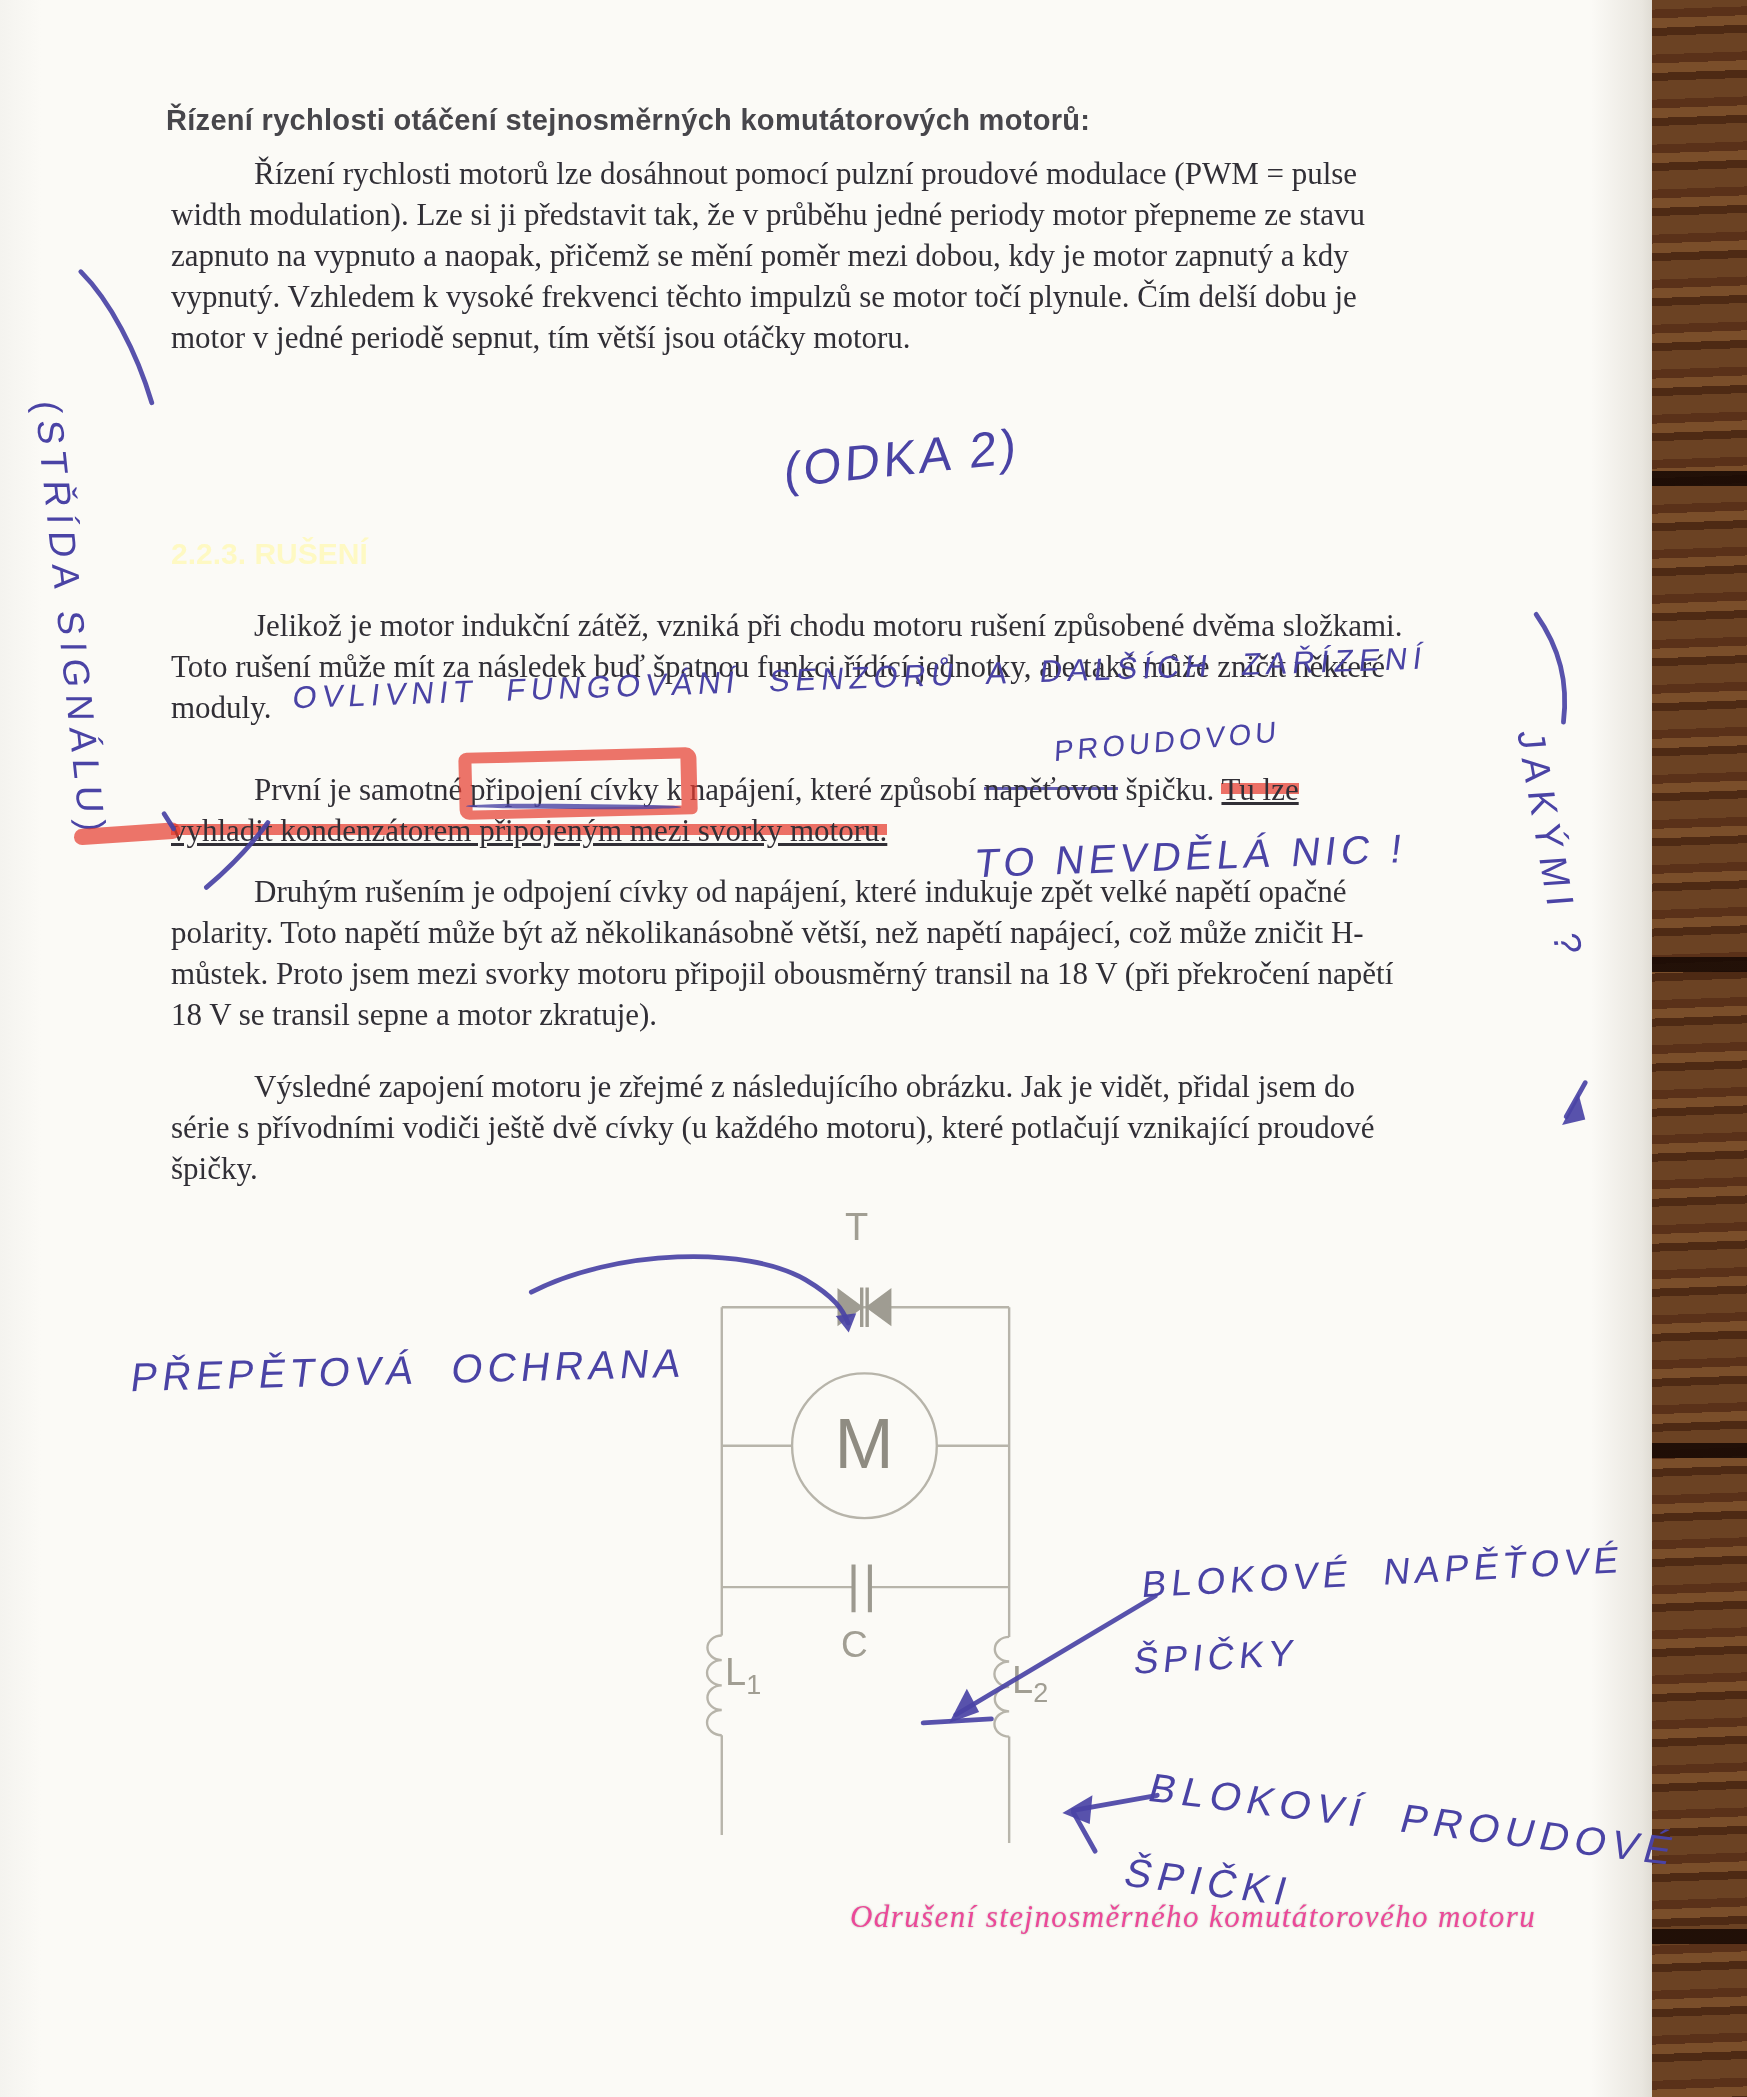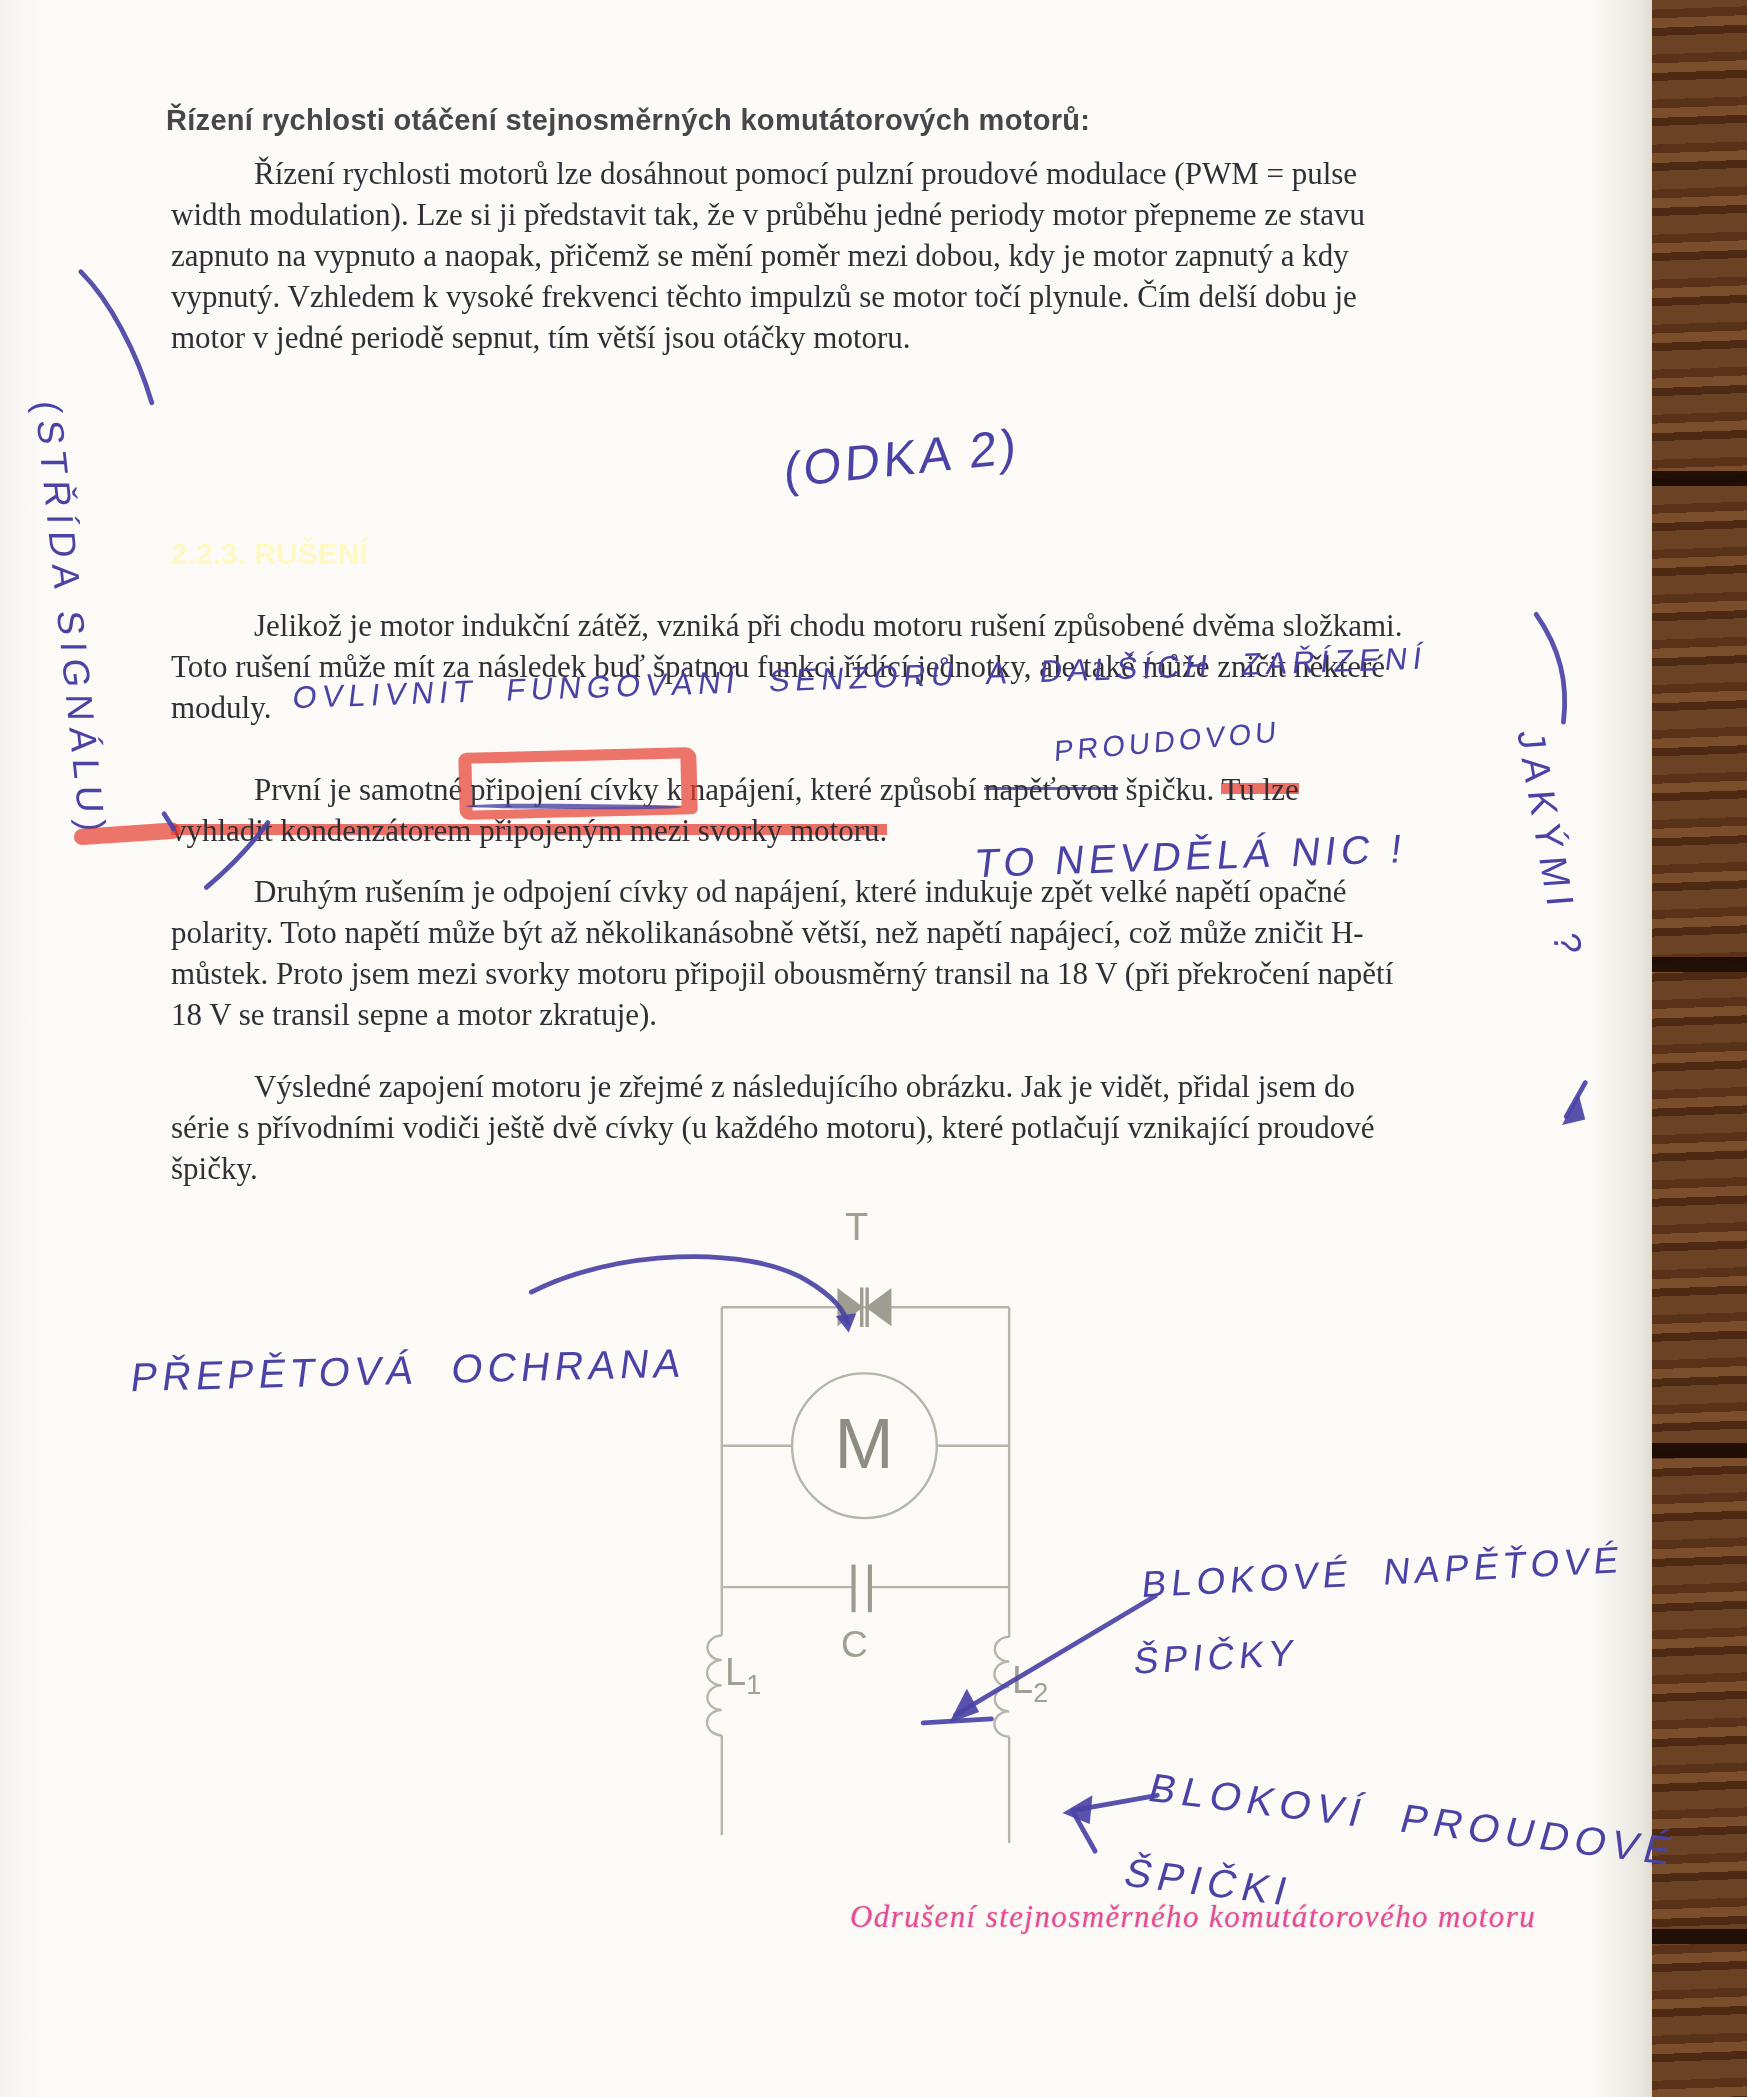--- a/index.html
+++ b/index.html
@@ -31,21 +31,21 @@
   #p5{left:171px;top:871px;}
   #p6{left:171px;top:1066px;}
 
   
   .redbox{position:relative;}
   .redbox::before{content:"";position:absolute;left:-11px;right:-15px;top:-22px;bottom:-9.6px;
     border:11px solid rgba(230,58,45,.70);border-left-width:13.7px;border-right-width:16.4px;border-bottom-width:9px;
     border-radius:8.2px 11px 5.5px 9.6px;transform:rotate(-1.4deg);}
   .redbox::after{content:"";position:absolute;left:-4.1px;right:1.4px;bottom:-2px;height:4.8px;background:#4a43a5;opacity:.8;
     border-radius:60% 30% 70% 40%/100% 60% 90% 50%;transform:rotate(.6deg);}
-  .strike-red{background-image:linear-gradient(to bottom,transparent 31%,rgba(230,58,45,.72) 31%,rgba(230,58,45,.72) 62%,transparent 62%);}
+  .strike-red{background-image:linear-gradient(to bottom,transparent 31%,rgba(230,58,45,.72) 31%,rgba(230,58,45,.72) 62%,transparent 62%);text-decoration:underline;}
   .strike-blue{background-image:linear-gradient(to bottom,transparent 44%,rgba(74,67,165,.85) 44%,rgba(74,67,165,.85) 52%,transparent 52%);}
 
   
   .hand{position:absolute;font-family:"Liberation Sans",sans-serif;color:#4a43a5;transform-origin:0 0;white-space:nowrap;}
   #hw-strida{left:68px;top:401px;font-size:37px;letter-spacing:6.8px;transform:rotate(84deg) skewX(-6deg);}
   #hw-odka{left:785px;top:442px;font-size:49px;letter-spacing:3.4px;transform:rotate(-6deg) skewX(-8deg);}
   #hw-senzor{left:295px;top:680px;font-size:31px;letter-spacing:5.5px;word-spacing:15px;transform:rotate(-2deg) skewX(-9deg);}
   #hw-proudovou{left:1055px;top:735px;font-size:29px;letter-spacing:4.1px;transform:rotate(-5deg) skewX(-8deg);}
   #hw-nevdela{left:978px;top:841px;font-size:40px;letter-spacing:4.8px;transform:rotate(-2deg) skewX(-9deg);}
   #hw-jakymi{left:1551px;top:729px;font-size:38px;letter-spacing:8.2px;transform:rotate(80deg) skewX(-6deg);}

